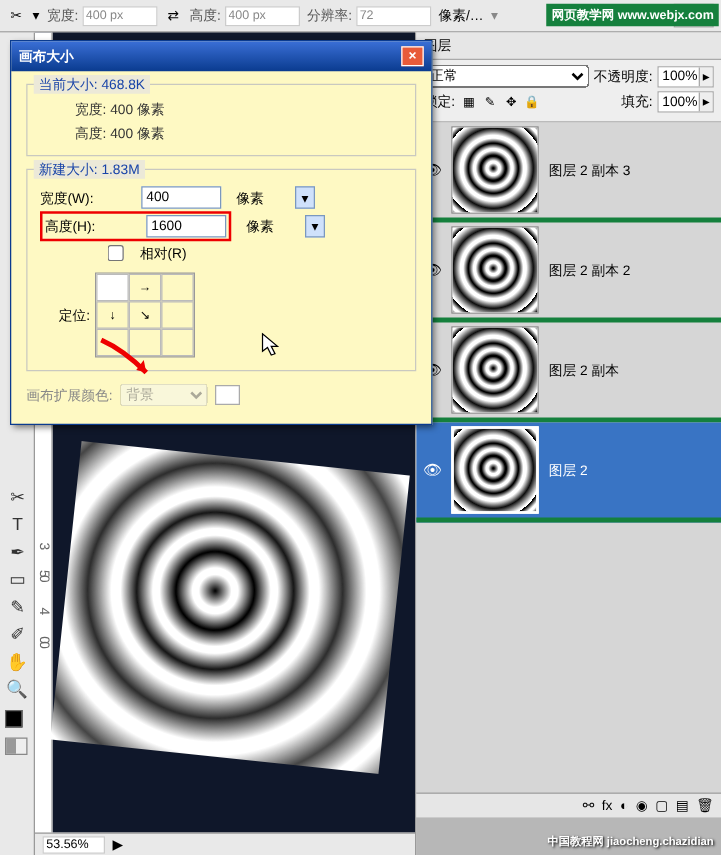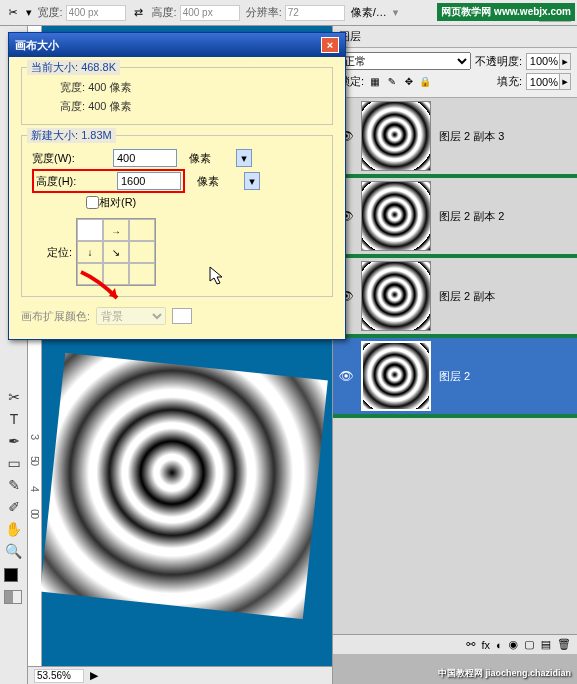--- a/index.html
+++ b/index.html
@@ -13,21 +13,21 @@
 .watermark-tr { position: absolute; top: 3px; right: 2px; background: #15803d; color: #fff; font-size: 10px; padding: 2px 4px; font-weight: bold; }
 
 .main-area { display: flex; height: calc(100% - 26px); }
 .left-tools { width: 28px; background: #e9e9e9; border-right: 1px solid #999; display: flex; flex-direction: column; padding-top: 360px; }
 .tool-btn { width: 24px; height: 22px; margin: 0 2px; display: flex; align-items: center; justify-content: center; font-size: 14px; color: #333; cursor: pointer; }
 .swatch { width: 18px; height: 16px; margin: 6px 4px 0; position: relative; }
 .swatch .fg { width: 14px; height: 14px; background: #000; border: 1px solid #666; position: absolute; top: 0; left: 0; }
 .swatch .bg { width: 14px; height: 14px; background: #fff; border: 1px solid #666; position: absolute; bottom: 0; right: 0; z-index: -1; }
 .mask-mode { width: 18px; height: 14px; margin: 6px 4px; border: 1px solid #888; background: linear-gradient(90deg,#999 50%,#eee 50%); }
 
-.canvas-area { flex: 0 0 304px; background: #0369a1; position: relative; }
+.canvas-area { flex: 0 0 304px; background: #0f172a; position: relative; }
 .rulers-v { position: absolute; left: 0; top: 0; width: 14px; height: 100%; background: #fff; border-right: 1px solid #aaa; font-size: 7px; color: #666; }
 .rulers-v span { position: absolute; left: 1px; writing-mode: vertical-rl; }
 .canvas-wrap { position: absolute; left: 46px; top: 360px; width: 220px; height: 200px; background: #fff;}
 .swirl { width: 100%; height: 100%; background: radial-gradient(circle at 45% 45%, #222 0%, #fff 8%, #222 16%, #fff 24%, #333 32%, #fff 40%, #444 52%, #fff 64%, #555 78%, #eee 90%, #888 100%); filter: blur(0.4px) contrast(1.4); transform: rotate(6deg) scale(1.2); }
 .zoom-bar { position: absolute; bottom: 0; left: 0; right: 0; height: 18px; background: #e9e9e9; border-top: 1px solid #999; display: flex; align-items: center; padding: 0 6px; gap: 6px; }
 .zoom-val { width: 50px; border: 1px solid #ccc; height: 14px; font-size: 10px; padding: 0 2px; }
 
 .panel-area { flex: 1; background: #d6d6d6; border-left: 1px solid #999; display: flex; flex-direction: column; }
 .layers-header { background: #e6e6e6; border-bottom: 1px solid #aaa; padding: 3px 6px; display: flex; align-items: center; }
 .layer-controls { background: #eee; border-bottom: 1px solid #aaa; padding: 4px 6px; }
@@ -63,21 +63,21 @@
 .group { border: 1px solid #c9c9c0; padding: 8px 10px 10px; margin-bottom: 10px; position: relative; }
 .group-title { position: absolute; top: -8px; left: 5px; background: #ece9d8; padding: 0 4px; color: #1944a8; }
 .info-row { margin: 4px 0 0 28px; color: #333; }
 .field-row { display: flex; align-items: center; margin: 5px 0; }
 .field-row label { width: 62px; text-align: left; margin-right: 19px; }
 .field-row input[type=text] { width: 64px; height: 18px; border: 1px solid #7a98bf; padding: 0 3px; }
 .hl-box { border: 2px solid #e00; padding: 1px 2px; margin: -3px 0; display: inline-flex; align-items: center; }
 .unit-sel { display: flex; align-items: center; margin-left: 8px; gap: 21px; }
 .unit-sel span { padding: 0 4px; }
 .unit-sel .dd { width: 16px; height: 18px; background: #cfe1fb; border: 1px solid #7a98bf; display: flex; align-items: center; justify-content: center; }
-.chk-row { margin: 5px 0 8px 54px; display: flex; align-items: center; gap: 0; }
+.chk-row { margin: 5px 0 8px 54px; display: flex; align-items: center; gap: 13px; }
 .anchor-row { display: flex; align-items: center; }
 .anchor-label { width: 40px; text-align: right; margin-right: 4px; }
 .anchor-grid { display: grid; grid-template-columns: repeat(3,26px); grid-template-rows: repeat(3,22px); border: 1px solid #999; }
 .anchor-grid div { border: 1px solid #bbb; display: flex; align-items: center; justify-content: center; font-size: 10px; }
 .anchor-grid .center { background: #fff; }
 .ext-row { margin-top: 10px; display: flex; align-items: center; gap: 6px; }
 .ext-row select { width: 70px; height: 18px; color: #888; }
 .color-sw { width: 20px; height: 16px; border: 1px solid #aaa; background: #fff; }
 .dlg-btns { position: absolute; right: 12px; top: 10px; display: flex; flex-direction: column; gap: 8px; }
 .dlg-btns button { width: 70px; height: 22px; border: 1px solid #7a98bf; background: linear-gradient(#fff,#e3eefc); border-radius: 3px; cursor: pointer; }

